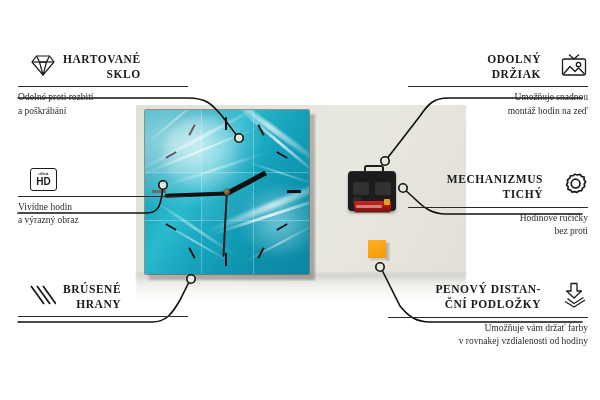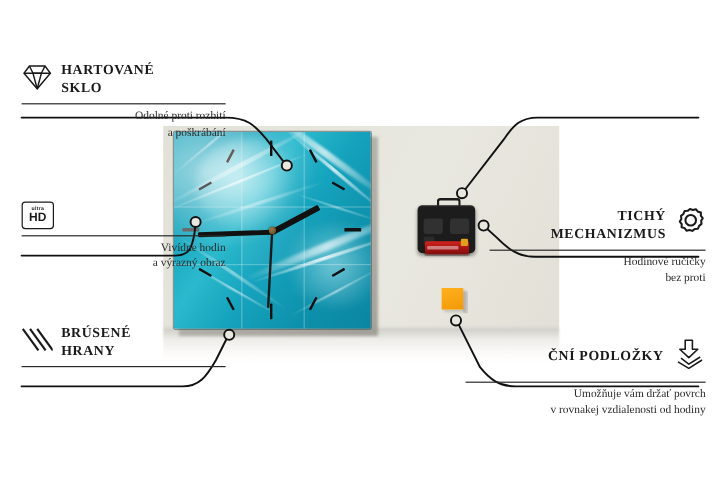--- a/index.html
+++ b/index.html
@@ -94,42 +94,42 @@
   .conn{position:absolute;left:0;top:0;width:600px;height:400px;pointer-events:none;}
 
   
   .feat{position:absolute;}
   .feat .head{display:flex;align-items:center;gap:7px;}
   .feat.right .head{justify-content:flex-end;}
   .feat .titles{display:flex;flex-direction:column;}
   .feat .t{
     font-family:"Liberation Serif", serif;
     font-weight:700;font-size:11.5px;letter-spacing:.55px;color:#1a1a1a;line-height:1.28;
-    text-transform:uppercase;white-space:nowrap;
+    text-transform:uppercase;white-space:nowrap;text-align:right;
   }
   .feat.right .t{text-align:right;}
   .feat .rule{height:1px;background:#2a2a2a;margin-top:5px;}
   .feat .desc{
     font-family:"Liberation Serif", serif;
-    font-size:9.5px;color:#2b2b2b;line-height:1.42;margin-top:4px;white-space:nowrap;text-align:right;
+    font-size:9.5px;color:#2b2b2b;line-height:1.42;margin-top:4px;white-space:nowrap;
   }
   .feat.right .desc{text-align:right;}
 
-  .icon{flex:0 0 auto;display:block;}
+  .icon{flex:0 0 auto;display:block;margin-left:12px;}
   .hd-badge{
     width:25px;height:21px;border:1.4px solid #1a1a1a;border-radius:3px;
     display:flex;flex-direction:column;align-items:center;justify-content:center;line-height:1;
   }
   .hd-badge .u{font-size:4.3px;font-weight:700;letter-spacing:.2px;color:#1a1a1a;font-family:"Liberation Sans",sans-serif;}
   .hd-badge .h{font-size:10px;font-weight:700;color:#1a1a1a;font-family:"Liberation Sans",sans-serif;margin-top:.5px;}
 
   
   #feat-glass{left:18px;top:52px;width:170px;}
   #feat-print{left:18px;top:168px;width:170px;}
-  #feat-edges{left:18px;top:271px;width:170px;}
+  #feat-edges{left:18px;top:282px;width:170px;}
   #feat-holder{right:12px;top:52px;width:180px;}
   #feat-mech{right:12px;top:172px;width:180px;}
   #feat-pads{right:12px;top:282px;width:200px;}
 </style>
 </head>
 <body>
 
 <div id="stage">
 
   <div class="photo-floor"></div>
@@ -265,50 +265,71 @@
         </svg>
       </span>
       <span class="titles">
         <span class="t">BRÚSENÉ</span>
         <span class="t">HRANY</span>
       </span>
     </div>
     <div class="rule"></div>
   </div>
 
+  <div class="feat right" id="feat-holder">
+    <div class="head">
+      <span class="titles">
+        <span class="t">ODOLNÝ</span>
+        <span class="t">DRŽIAK</span>
+      </span>
+      <span class="icon">
+        <svg width="28" height="24" viewBox="0 0 28 24" fill="none" stroke="#1a1a1a" stroke-width="1.3">
+          <rect x="2.5" y="6" width="23" height="16" rx="1.5"></rect>
+          <path d="M14,6 L9,1.5"></path>
+            <path d="M14,6 L19,1.5"></path>
+          <circle cx="18.5" cy="11.5" r="2.2"></circle>
+          <path d="M3.5,21 L10,13.5 L15,18.5 L18.5,15 L24.5,21"></path>
+        </svg>
+      </span>
+    </div>
+    <div class="rule"></div>
+    <div class="desc">Umožňuje snadnou</div>
+    <div class="desc" style="margin-top:0">montáž hodin na zeď</div>
+  </div>
 
   <div class="feat right" id="feat-mech">
     <div class="head">
       <span class="titles">
+        <span class="t">MECHANIZMUS</span>
         <span class="t">TICHÝ</span>
-        <span class="t">MECHANIZMUS</span>
       </span>
       <span class="icon">
         <svg width="26" height="26" viewBox="0 0 26 26" fill="none" stroke="#1a1a1a" stroke-width="1.7" stroke-linejoin="round">
           <path d="M13,2.2 L15.4,3.0 L17.9,2.4 L19.6,4.4 L22.1,5.1 L22.0,7.7 L23.6,9.8 L22.3,12.0 L22.6,14.6 L20.6,16.2 L19.6,18.6 L17.0,18.8 L15.0,20.4 L12.6,19.6 L10.1,20.2 L8.5,18.1 L6.0,17.4 L6.1,14.8 L4.5,12.7 L5.8,10.5 L5.5,7.9 L7.5,6.3 L8.5,3.9 L11.1,3.7 Z"></path>
           <circle cx="13.6" cy="11.6" r="4.4"></circle>
         </svg>
       </span>
     </div>
     <div class="rule"></div>
     <div class="desc">Hodinové ručičky</div>
     <div class="desc" style="margin-top:0">bez proti</div>
   </div>
 
   <div class="feat right" id="feat-pads">
     <div class="head">
       <span class="titles">
+        <span class="t">PENOVÝ DISTAN-</span>
         <span class="t">ČNÍ PODLOŽKY</span>
       </span>
       <span class="icon">
         <svg width="28" height="26" viewBox="0 0 28 26" fill="none" stroke="#1a1a1a" stroke-width="1.3" stroke-linejoin="round">
           <path d="M11,1.5 L17,1.5 L17,9 L21.5,9 L14,16 L6.5,9 L11,9 Z"></path>
           <path d="M7.5,16.5 L14,21.5 L23.5,15.5"></path>
           <path d="M5,19.5 L14,25 L25,18"></path>
         </svg>
       </span>
     </div>
     <div class="rule"></div>
-    <div class="desc">Umožňuje vám držať povrch</div>
+    <div class="desc">Umožňuje vám držať farby</div>
     <div class="desc" style="margin-top:0">v rovnakej vzdialenosti od hodiny</div>
   </div>
 
 </div>
 
 </body></html>

